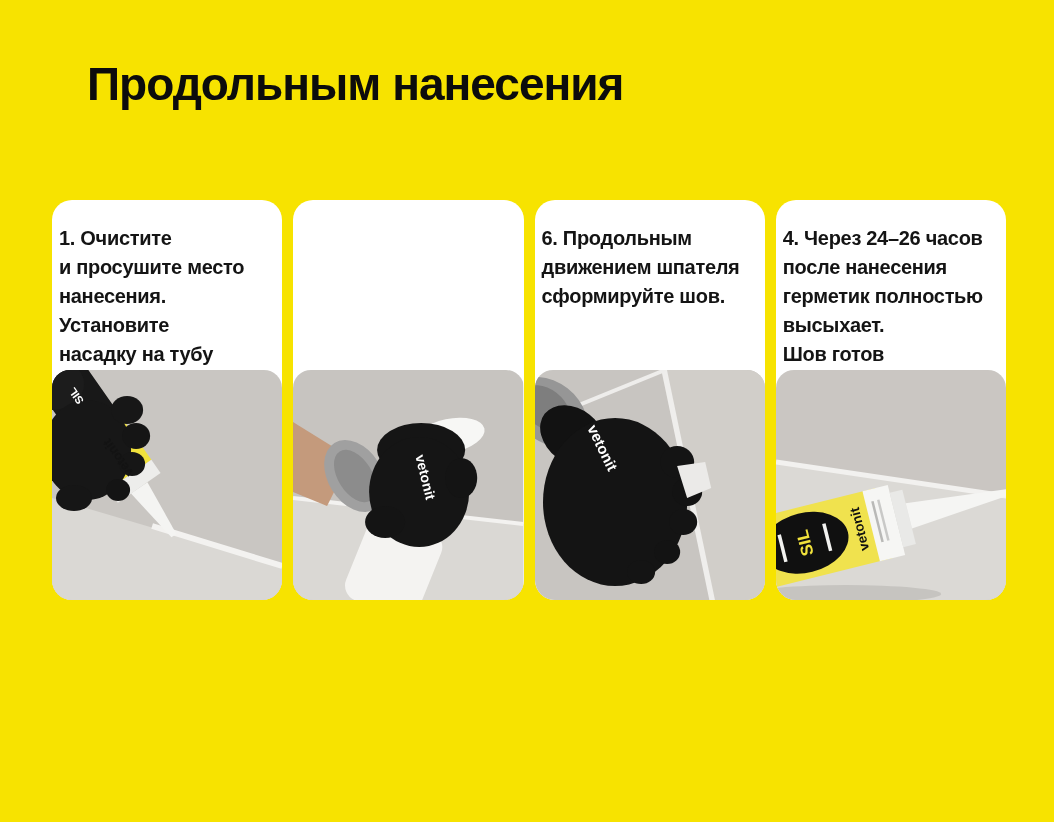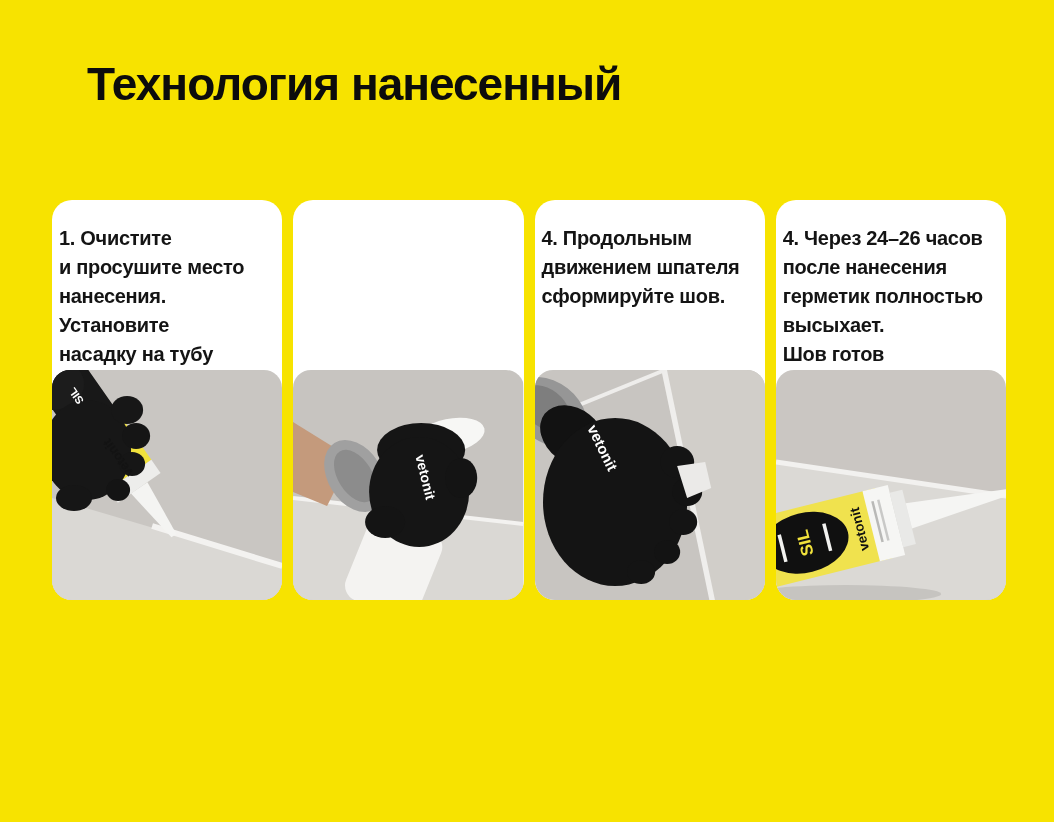--- a/index.html
+++ b/index.html
@@ -40,21 +40,21 @@
     width:100%; height:230px;
     border-radius:18px;
     overflow:hidden;
   }
   .photo svg { display:block; width:100%; height:100%; }
   svg text { font-family:"Liberation Sans", sans-serif; }
 </style>
 </head>
 <body>
 
-<h1 class="title">Технология нанесенный</h1>
+<h1 class="title">Продольным нанесения</h1>
 
 <div class="cards">
 
   <div class="card">
     <p class="card-text">1. Очистите
 и просушите место
 нанесения.
 Установите
 насадку на тубу
 и подготовьте
@@ -104,21 +104,21 @@
           <ellipse cx="126" cy="122" rx="50" ry="55" fill="#151515"></ellipse>
           <ellipse cx="168" cy="108" rx="16" ry="20" fill="#141414"></ellipse>
           <ellipse cx="92" cy="152" rx="20" ry="16" fill="#141414"></ellipse>
         </g>
         <text transform="translate(122,86) rotate(76)" font-size="14" font-weight="bold" fill="#ffffff">vetonit</text>
       </svg>
     </div>
   </div>
 
   <div class="card">
-    <p class="card-text">4. Продольным
+    <p class="card-text">6. Продольным
 движением шпателя
 сформируйте шов.</p>
     <div class="photo">
       <svg viewBox="0 0 230 230" preserveAspectRatio="none">
         <rect width="230" height="230" fill="#c8c5c1"></rect>
         <polygon points="126,0 230,0 230,230 176,230" fill="#d1cec9"></polygon>
         <line x1="128" y1="-5" x2="178" y2="235" stroke="#efeeec" stroke-width="5.5"></line>
         <line x1="-5" y1="55" x2="130" y2="0" stroke="#eeedeb" stroke-width="4"></line>
         <g>
           <ellipse cx="14" cy="42" rx="42" ry="30" transform="rotate(38 14 42)" fill="#969696"></ellipse>

